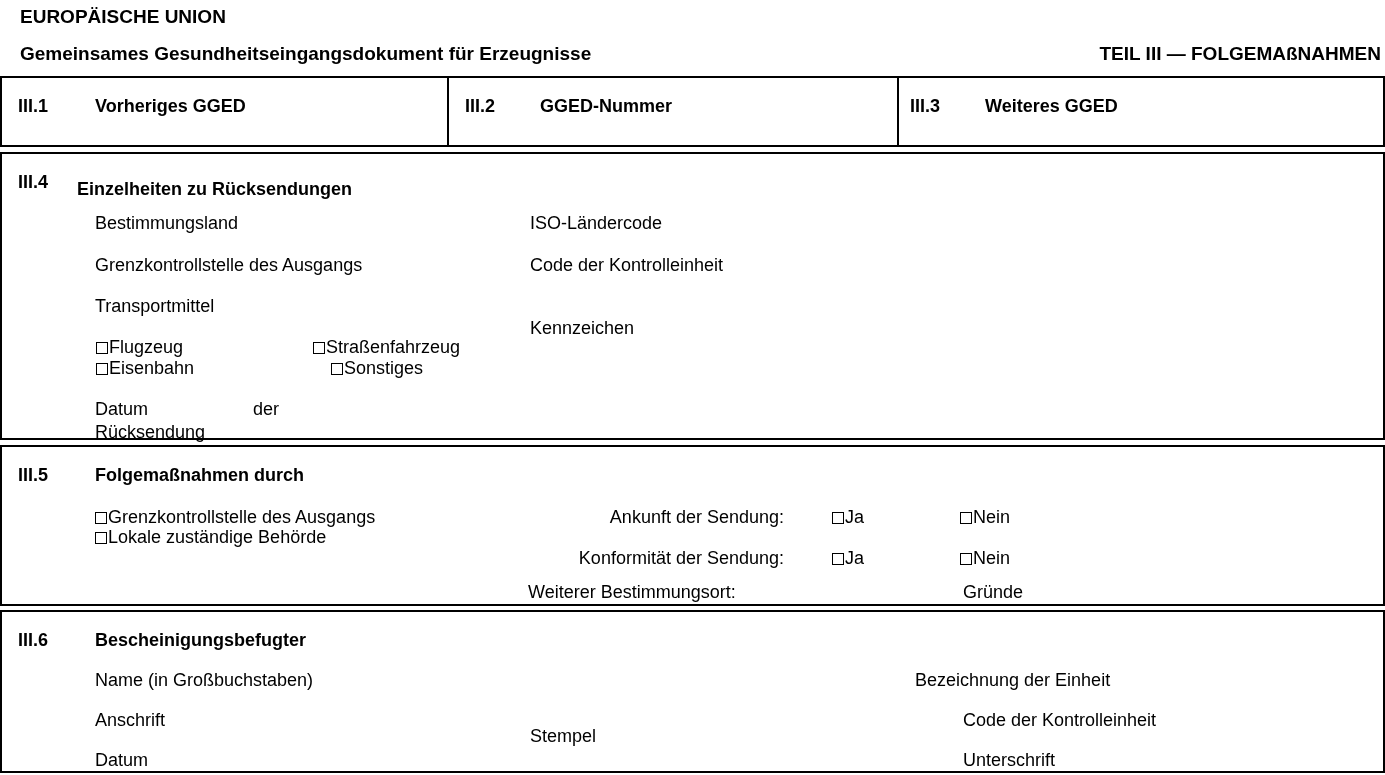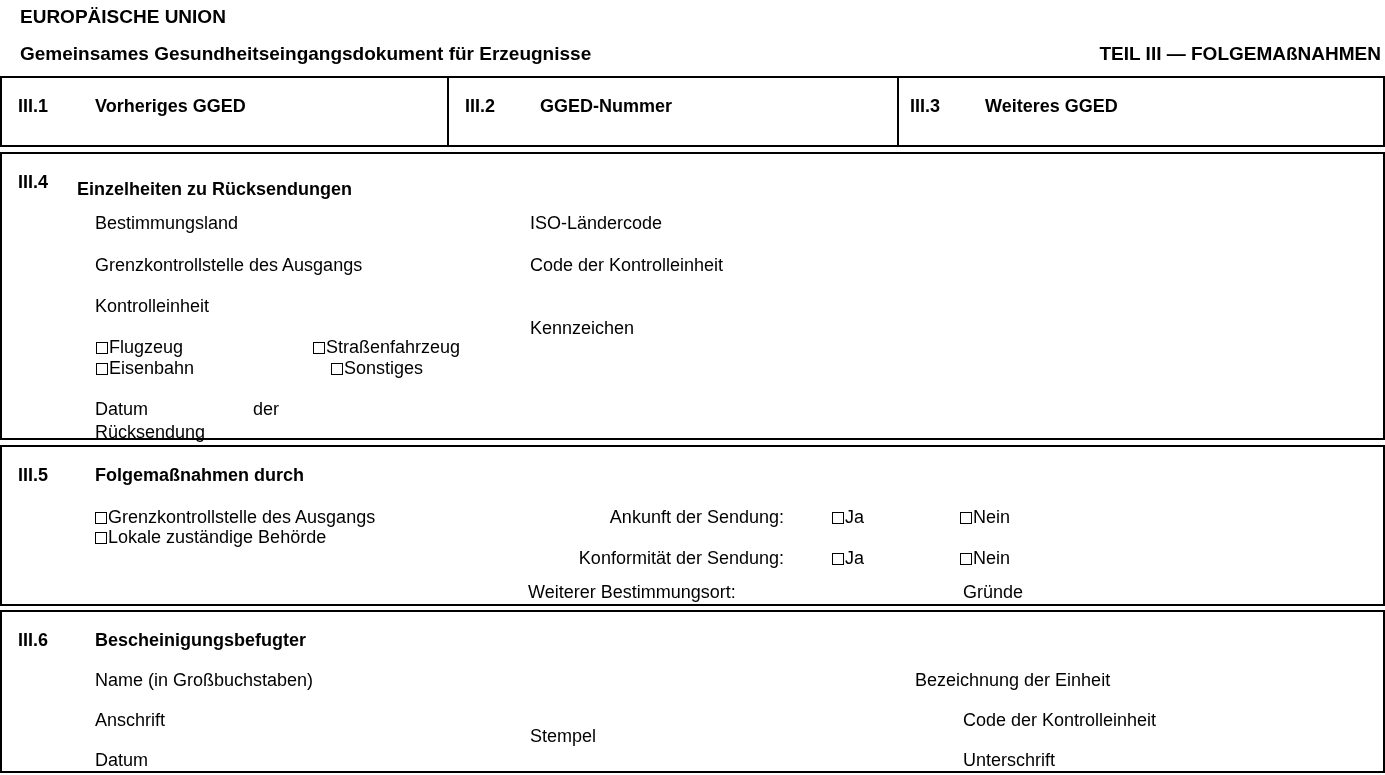--- a/index.html
+++ b/index.html
@@ -47,21 +47,21 @@
   <div class="box" style="left:0; top:152px; width:1385px; height:288px;"></div>
   <div class="abs sb" style="left:18px; top:172px;">III.4</div>
   <div class="abs sb" style="left:77px; top:172px;margin-top:7px;">Einzelheiten zu Rücksendungen</div>
 
   <div class="abs t" style="left:95px; top:213px;">Bestimmungsland</div>
   <div class="abs t" style="left:530px; top:213px;">ISO-Ländercode</div>
 
   <div class="abs t" style="left:95px; top:255px;">Grenzkontrollstelle des Ausgangs</div>
   <div class="abs t" style="left:530px; top:255px;">Code der Kontrolleinheit</div>
 
-  <div class="abs t" style="left:95px; top:296px;">Kontrolleinheit</div>
+  <div class="abs t" style="left:95px; top:296px;">Transportmittel</div>
 
   <div class="abs t" style="left:96px; top:337px;">
     <span class="cb"></span><span>Flugzeug</span>
   </div>
   <div class="abs t" style="left:313px; top:337px;">
     <span class="cb"></span><span>Straßenfahrzeug</span>
   </div>
   <div class="abs t" style="left:530px; top:318px;">Kennzeichen</div>
   <div class="abs t" style="left:96px; top:358px;">
     <span class="cb"></span><span>Eisenbahn</span>

